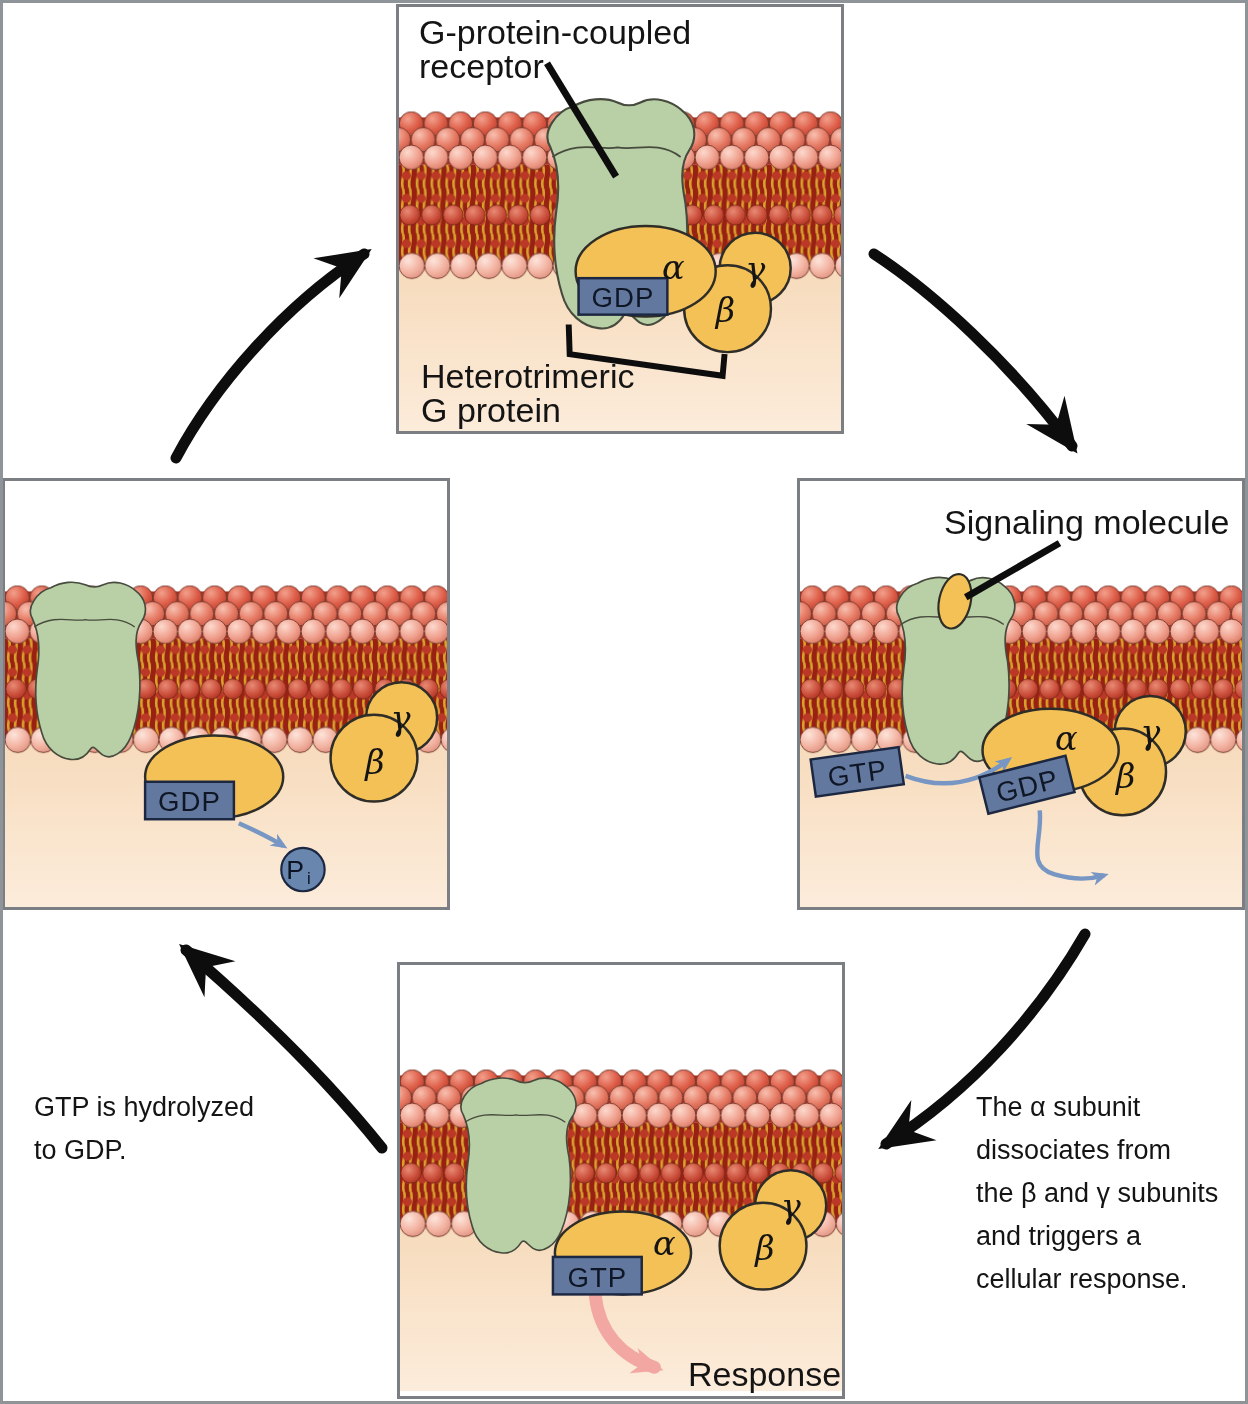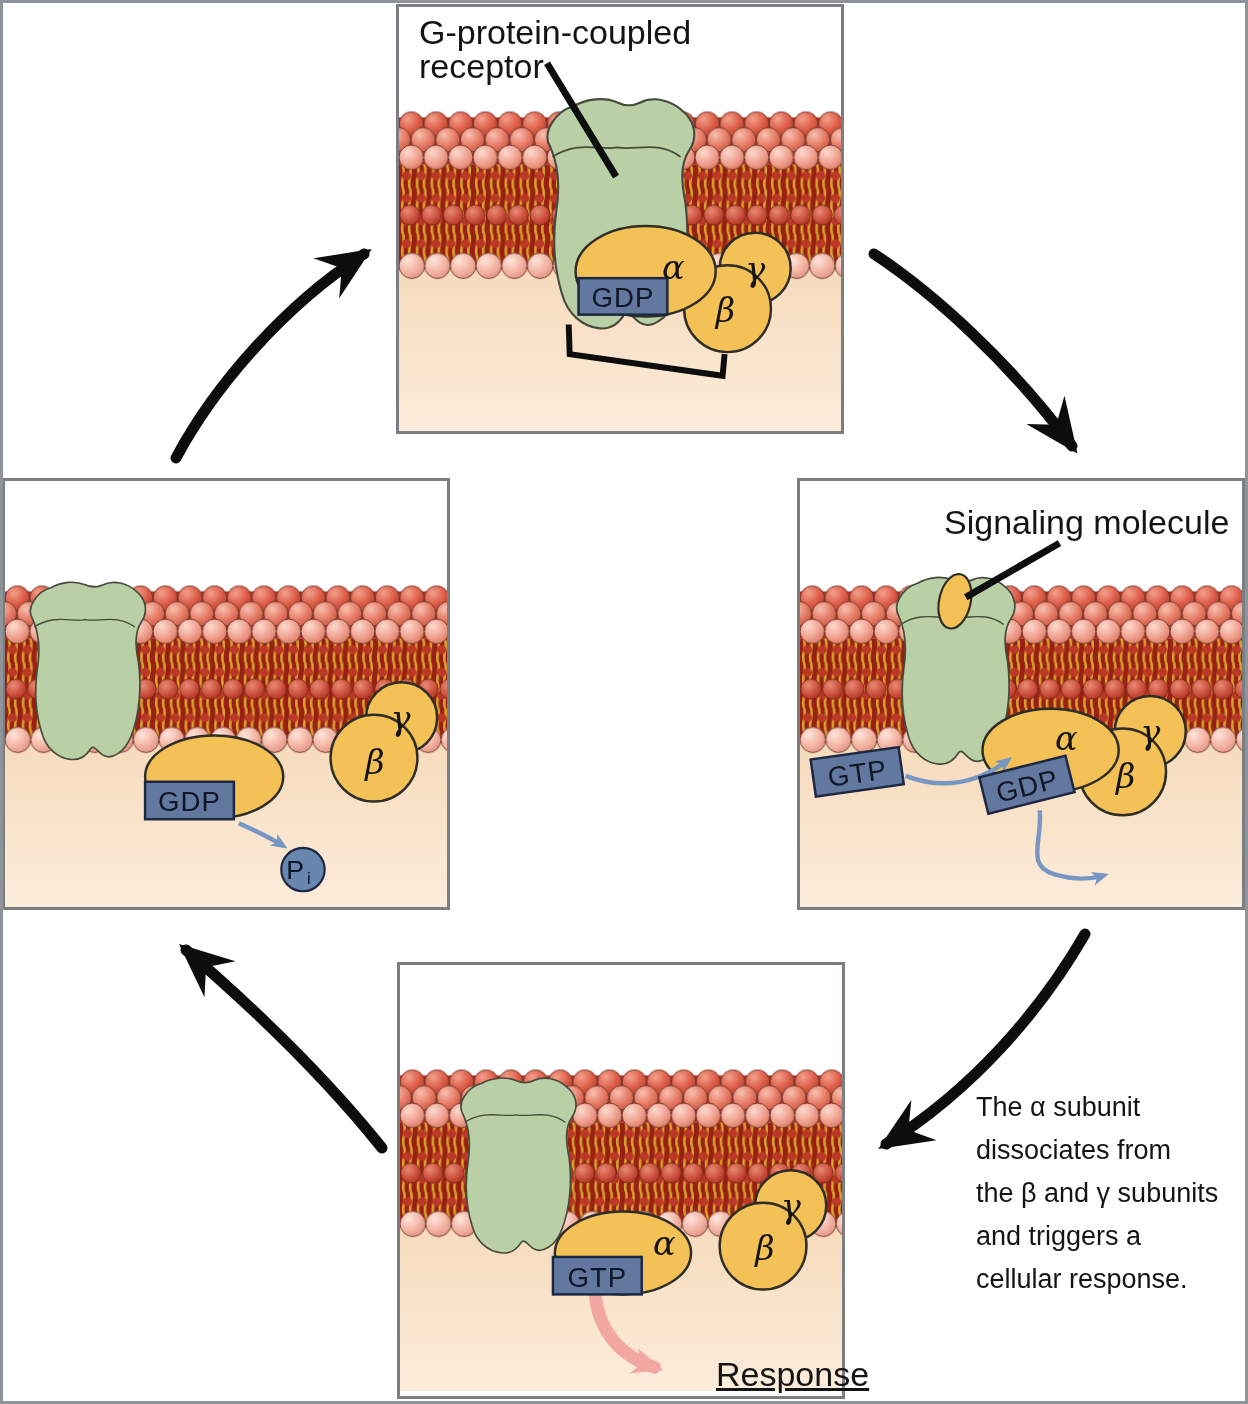--- a/index.html
+++ b/index.html
@@ -135,20 +135,22 @@
       <rect x="182" y="275" width="90" height="37" fill="#63789e" stroke="#1c2742" stroke-width="2.5"></rect>
       <text class="t-nuc" x="227" y="304" text-anchor="middle">GDP</text>
       <text class="t-gr" x="278" y="276" text-anchor="middle">α</text>
       <text class="t-gr" x="361" y="278" text-anchor="middle">γ</text>
       <text class="t-gr" x="331" y="319" text-anchor="middle">β</text>
       <line x1="150" y1="57" x2="220" y2="172" stroke="#0d0d0d" stroke-width="7"></line>
       <path d="M172,322 L173,352 L328,374 L330,352" fill="none" stroke="#0d0d0d" stroke-width="6"></path>
     </svg>
     <div class="cap" style="left:20px;top:8px;">G-protein-coupled
 receptor</div>
+    <div class="cap" style="left:22px;top:352px;">Heterotrimeric
+G protein</div>
   </div>
 
   <div class="panel" style="left:797px;top:478px;width:448px;height:432px;">
     <svg viewBox="0 0 448 432" preserveAspectRatio="none">
       <use href="#membrane"></use>
       <use href="#receptor" transform="translate(88,95) scale(0.78,0.79)"></use>
       <ellipse cx="157" cy="122" rx="16" ry="28" transform="rotate(12 157 122)" fill="#f4c157" stroke="#2e2d28" stroke-width="2.2"></ellipse>
       <use href="#bgc" transform="translate(303,232)"></use>
       <ellipse cx="254" cy="273" rx="69" ry="42" fill="#f4c157" stroke="#2e2d28" stroke-width="2.5"></ellipse>
       <path d="M107,299 Q162,320 211,283" fill="none" stroke="#7796c3" stroke-width="4.5" marker-end="url(#mblue)"></path>
@@ -192,23 +194,25 @@
       <use href="#receptor" transform="translate(52,112) scale(0.76,0.74)"></use>
       <use href="#bgc" transform="translate(344,222)"></use>
       <path d="M198,336 C202,372 224,397 258,408" fill="none" stroke="#f2a7a2" stroke-width="13" stroke-linecap="round" marker-end="url(#mpink)"></path>
       <ellipse cx="226" cy="292" rx="69" ry="42" fill="#f4c157" stroke="#2e2d28" stroke-width="2.5"></ellipse>
       <rect x="155" y="296" width="90" height="38" fill="#63789e" stroke="#1c2742" stroke-width="2.5"></rect>
       <text class="t-nuc" x="200" y="326" text-anchor="middle">GTP</text>
       <text class="t-gr" x="268" y="294" text-anchor="middle">α</text>
       <text class="t-gr" x="396" y="257" text-anchor="middle">γ</text>
       <text class="t-gr" x="370" y="299" text-anchor="middle">β</text>
     </svg>
-    <div class="cap" style="left:316px;top:392px;white-space:nowrap;text-decoration:underline;">Response</div>
+    <div class="cap" style="left:288px;top:392px;white-space:nowrap;">Response</div>
   </div>
 
   <div class="ann" style="left:976px;top:1086px;width:275px;">The α subunit
 dissociates from
 the β and γ subunits
 and triggers a
 cellular response.</div>
+  <div class="ann" style="left:34px;top:1086px;width:330px;">GTP is hydrolyzed
+to GDP.</div>
 
   <div class="frame"></div>
 </div>
 
 </body></html>

